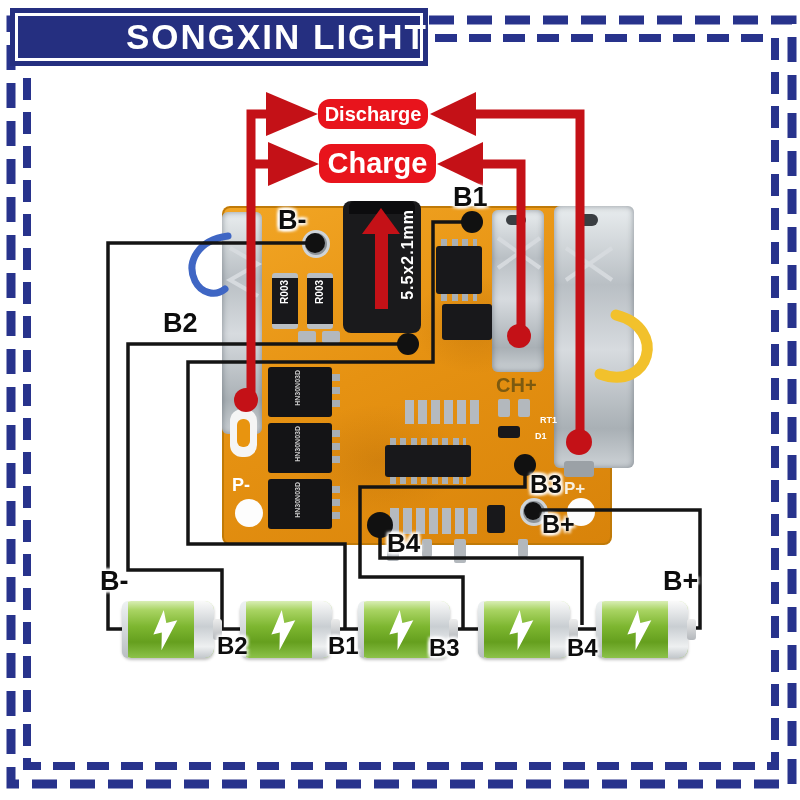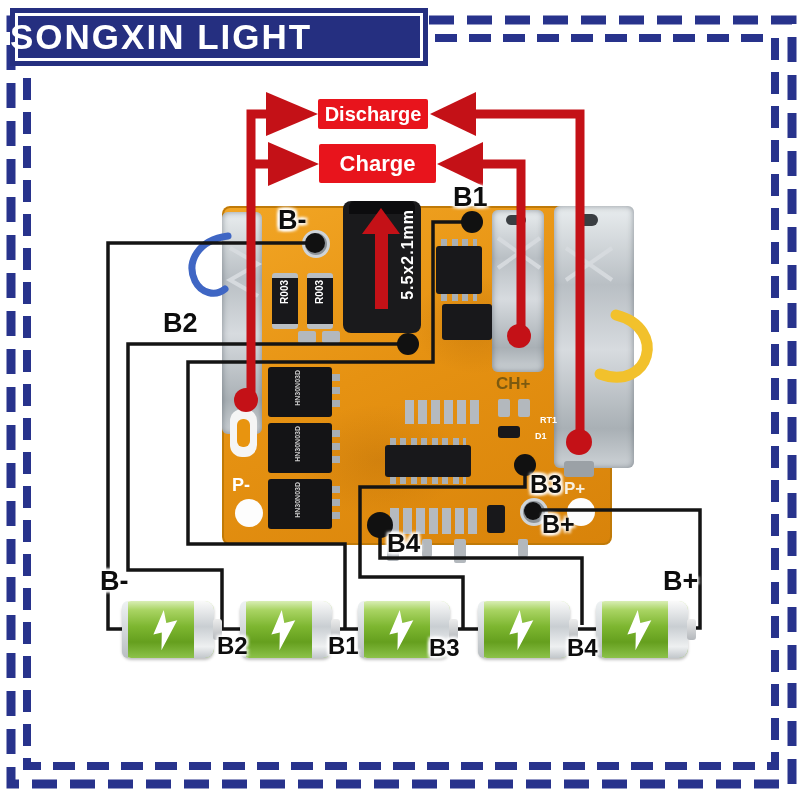--- a/index.html
+++ b/index.html
@@ -3,29 +3,29 @@
 <meta charset="utf-8">
 <style>
   html,body{margin:0;padding:0;background:#fff;}
   #canvas{position:relative;width:800px;height:800px;background:#ffffff;overflow:hidden;
           font-family:"Liberation Sans",sans-serif;}
   .abs{position:absolute;}
   svg{display:block;}
 
   
   #logo{left:10px;top:8px;width:418px;height:58px;background:#252f80;z-index:40;
-        display:flex;align-items:center;justify-content:flex-start;}
+        display:flex;align-items:center;justify-content:flex-end;}
   #logo .inner{position:absolute;inset:5px;border:3px solid #fff;}
   #logo .txt{position:relative;color:#fff;font-size:35px;font-weight:bold;letter-spacing:2px;}
 
   
   .flowbox{background:#e8141c;color:#fff;font-weight:bold;display:flex;align-items:center;
-           justify-content:center;z-index:35;border-radius:2px;}
+           justify-content:center;z-index:35;border-radius:12px;}
   #discharge-box{left:318px;top:99px;width:110px;height:30px;font-size:20px;}
-  #charge-box{left:319px;top:144px;width:117px;height:39px;font-size:22px;}
+  #charge-box{left:319px;top:144px;width:117px;height:39px;font-size:29px;}
 
   
   #pcb{left:222px;top:206px;width:390px;height:339px;z-index:5;border-radius:8px;
        background:
          radial-gradient(90px 70px at 65% 35%,rgba(120,60,0,.18),transparent 70%),
          radial-gradient(120px 80px at 40% 75%,rgba(120,60,0,.15),transparent 70%),
          linear-gradient(155deg,#f2a625 0%,#e69212 45%,#d8830a 100%);
        box-shadow:inset 0 0 0 2px #c07a08;}
   .strip{background:linear-gradient(180deg,#e9edef 0%,#b9bfc4 30%,#d7dbdf 55%,#a9b0b5 85%,#cdd2d6 100%);
          border-radius:6px;box-shadow:inset 0 0 6px rgba(60,70,80,.55);}
@@ -110,21 +110,21 @@
       <div class="vtext" style="left:7px;top:2px;font-size:10px;letter-spacing:0;">R003</div>
     </div>
     <div class="smdcap" style="left:76px;top:125px;width:18px;height:12px;"></div>
     <div class="smdcap" style="left:100px;top:125px;width:18px;height:12px;"></div>
 
     <div class="chip ic-pins-h" style="left:214px;top:40px;width:46px;height:48px;"></div>
     <div class="chip" style="left:220px;top:98px;width:50px;height:36px;"></div>
 
     <div class="strip abs" style="left:270px;top:4px;width:52px;height:162px;"></div>
     <div class="hole-dark abs" style="left:284px;top:9px;width:20px;height:10px;border-radius:5px;"></div>
-    <div class="silk" style="left:274px;top:168px;font-size:17px;color:#7c5a10;">CH+</div>
+    <div class="silk" style="left:274px;top:168px;font-size:20px;color:#7c5a10;">CH+</div>
 
     <div class="strip abs" style="left:332px;top:0;width:80px;height:262px;"></div>
     <div class="hole-dark abs" style="left:354px;top:8px;width:22px;height:12px;border-radius:6px;"></div>
     <div class="abs" style="left:342px;top:255px;width:30px;height:16px;background:#9ba1a6;border-radius:3px;"></div>
     <div class="silk" style="left:342px;top:273px;font-size:17px;color:#f8f0e0;">P+</div>
     <div class="white-hole abs" style="left:345px;top:292px;width:28px;height:28px;"></div>
     <div class="pad-ring abs" style="left:298px;top:292px;width:22px;height:22px;"></div>
 
     <div class="mosfet" style="left:46px;top:161px;width:64px;height:50px;">
       <div class="vtext" style="left:26px;top:3px;font-size:7px;color:#cfcfcf;letter-spacing:0;">HN30N03D</div>

